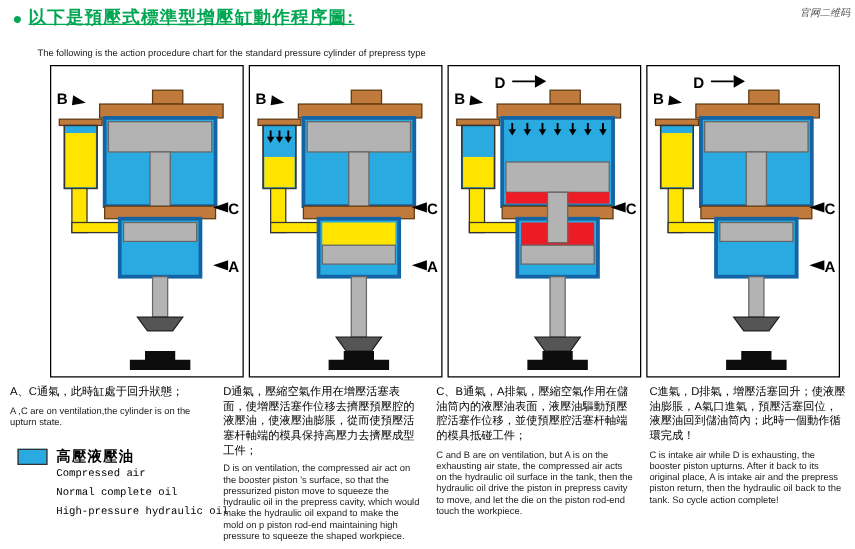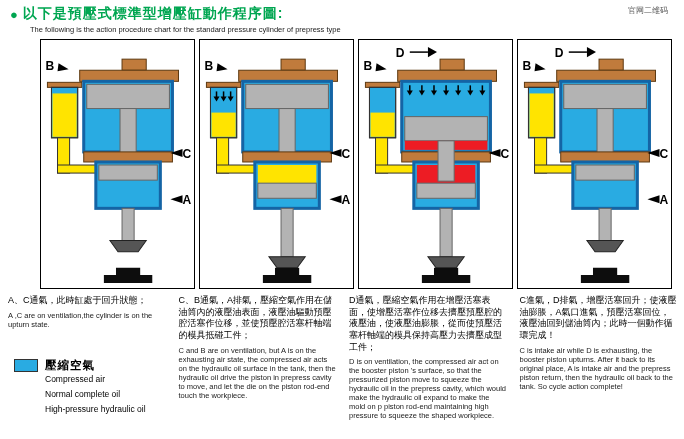--- a/index.html
+++ b/index.html
@@ -5,23 +5,23 @@
   * { margin:0; padding:0; box-sizing:border-box; }
   html,body { background:#fff; }
   body {
     width:684px; height:439px; position:relative; overflow:hidden;
     font-family:"Liberation Sans", sans-serif; color:#000;
   }
   
   .header { position:relative; padding:5px 8px 0 10px; }
   .title-row { display:flex; align-items:center; gap:5px; }
   .bullet { color:#00A651; font-size:13px; line-height:1; }
-  .title-zh { color:#00A651; font-weight:bold; font-size:14px; letter-spacing:1px; }
-  .title-en { font-size:7.5px; color:#222; margin:2px 0 0 20px; }
-  .qr-label { position:absolute; right:16px; top:5px; font-size:8px; color:#555; }
+  .title-zh { color:#00A651; font-weight:bold; font-size:14px; letter-spacing:1px;text-decoration:underline; }
+  .title-en { font-size:7.5px; color:#222; margin:15px 0 0 20px; }
+  .qr-label { position:absolute; right:4px; top:5px; font-size:8px; color:#555;font-style:italic; }
   
   .panels { display:flex; gap:4px; margin:5px 6px 0 40px; }
   .panel { width:155px; height:250px; border:1px solid #000; background:#fff; }
   .diag { width:153px; height:248px; display:block; }
   svg text.lbl { font-family:"Liberation Sans",sans-serif; font-weight:bold; font-size:12px; fill:#000; }
   .tan { fill:#C07B3C; stroke:#5E3A12; stroke-width:1; }
   .pst { fill:#B3B3B3; stroke:#666; stroke-width:1; }
   .oil { fill:#FFE400; stroke:#333; stroke-width:1; }
   
   .descs { display:grid; grid-template-columns:repeat(4,1fr); gap:12px; padding:6px 6px 0 8px; }
@@ -29,21 +29,21 @@
   .desc-en { font-size:7.5px; line-height:1.2; color:#222; margin-top:4px; }
   
   .legend { position:absolute; left:14px; top:358px; }
   .legend-item { margin-bottom:5px; }
   .legend-top { display:flex; align-items:center; gap:7px; }
   .swatch { width:24px; height:13px; border:1px solid #333; }
   .sw-air { background:#29ABE2; }
   .sw-oil { background:#FFE400; }
   .sw-hp  { background:#ED1C24; }
   .legend-zh { font-size:11.5px; font-weight:bold; letter-spacing:1px; }
-  .legend-en { font-size:8.5px; margin-left:31px; margin-top:1px; }
+  .legend-en { font-size:8.5px; margin-left:31px; margin-top:1px;font-family:Liberation Mono, monospace; }
 </style>
 </head>
 <body>
 
 <div class="header">
   <div class="title-row">
     <span class="bullet">●</span>
     <span class="title-zh">以下是預壓式標準型增壓缸動作程序圖:</span>
   </div>
   <div class="title-en">The following is the action procedure chart for the standard pressure cylinder of prepress type</div>
@@ -267,38 +267,38 @@
     </svg>
   </div>
 </div>
 
 <div class="descs">
   <div>
     <div class="desc-zh">A、C通氣，此時缸處于回升狀態；</div>
     <div class="desc-en">A ,C are on ventilation,the cylinder is on the upturn state.</div>
   </div>
   <div>
+    <div class="desc-zh">D通氣，壓縮空氣作用在增壓活塞表面，使增壓活塞作位移去擠壓預壓腔的液壓油，使液壓油膨脹，從而使預壓活塞杆軸端的模具保持高壓力去擠壓成型工件；</div>
+    <div class="desc-en">D is on ventilation, the compressed air act on the booster piston 's surface, so that the pressurized piston move to squeeze the hydraulic oil in the prepress cavity, which would make the hydraulic oil expand to make the mold on p piston rod-end maintaining high pressure to squeeze the shaped workpiece.</div>
+  </div>
+  <div>
     <div class="desc-zh">C、B通氣，A排氣，壓縮空氣作用在儲油筒內的液壓油表面，液壓油驅動預壓腔活塞作位移，並使預壓腔活塞杆軸端的模具抵碰工件；</div>
     <div class="desc-en">C and B are on ventilation, but A is on the exhausting air state, the compressed air acts on the hydraulic oil surface in the tank, then the hydraulic oil drive the piston in prepress cavity to move, and let the die on the piston rod-end touch the workpiece.</div>
-  </div>
-  <div>
-    <div class="desc-zh">D通氣，壓縮空氣作用在增壓活塞表面，使增壓活塞作位移去擠壓預壓腔的液壓油，使液壓油膨脹，從而使預壓活塞杆軸端的模具保持高壓力去擠壓成型工件；</div>
-    <div class="desc-en">D is on ventilation, the compressed air act on the booster piston 's surface, so that the pressurized piston move to squeeze the hydraulic oil in the prepress cavity, which would make the hydraulic oil expand to make the mold on p piston rod-end maintaining high pressure to squeeze the shaped workpiece.</div>
   </div>
   <div>
     <div class="desc-zh">C進氣，D排氣，增壓活塞回升；使液壓油膨脹，A氣口進氣，預壓活塞回位，液壓油回到儲油筒內；此時一個動作循環完成！</div>
     <div class="desc-en">C is intake air while D is exhausting, the booster piston upturns. After it back to its original place, A is intake air and the prepress piston return, then the hydraulic oil back to the tank. So cycle action complete!</div>
   </div>
 </div>
 
 <div class="legend">
   <div class="legend-item">
     <div class="legend-top">
       <span class="swatch sw-air"></span>
-      <span class="legend-zh">壓縮空氣</span>
+      <span class="legend-zh">高壓液壓油</span>
     </div>
     <div class="legend-en">Compressed air</div>
   </div>
   <div class="legend-item">
     <div class="legend-en">Normal complete oil</div>
   </div>
   <div class="legend-item">
     <div class="legend-en">High-pressure hydraulic oil</div>
   </div>
 </div>

